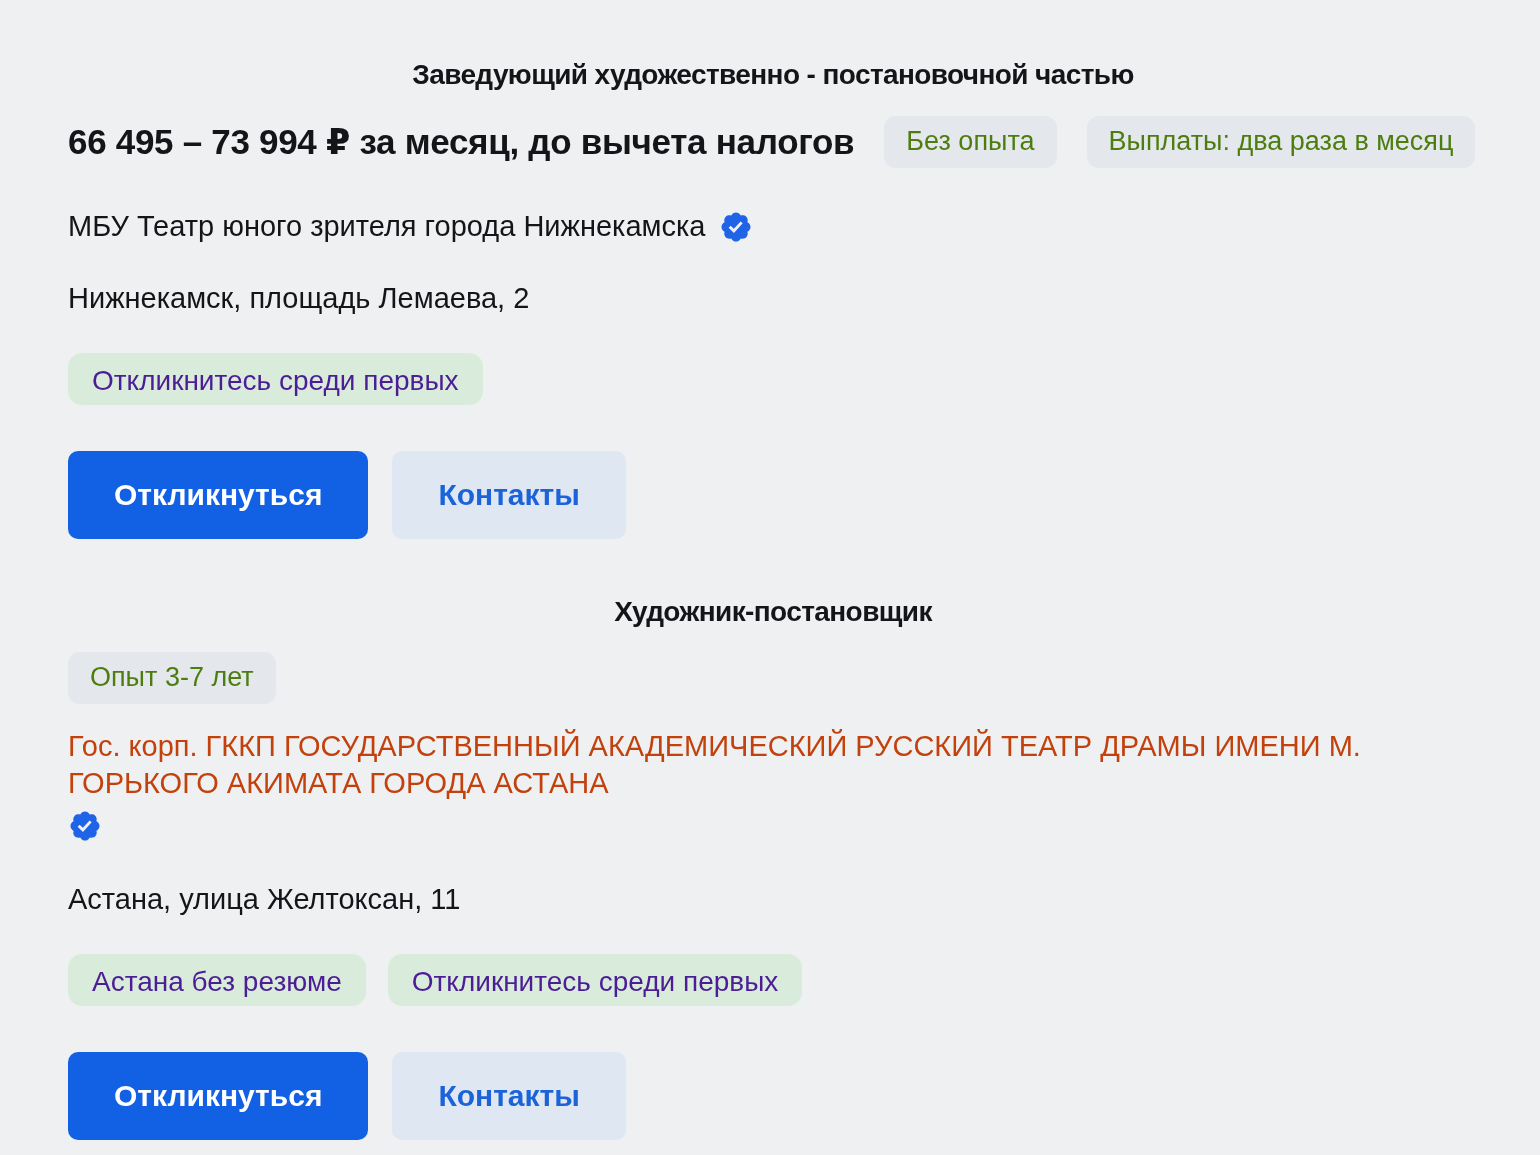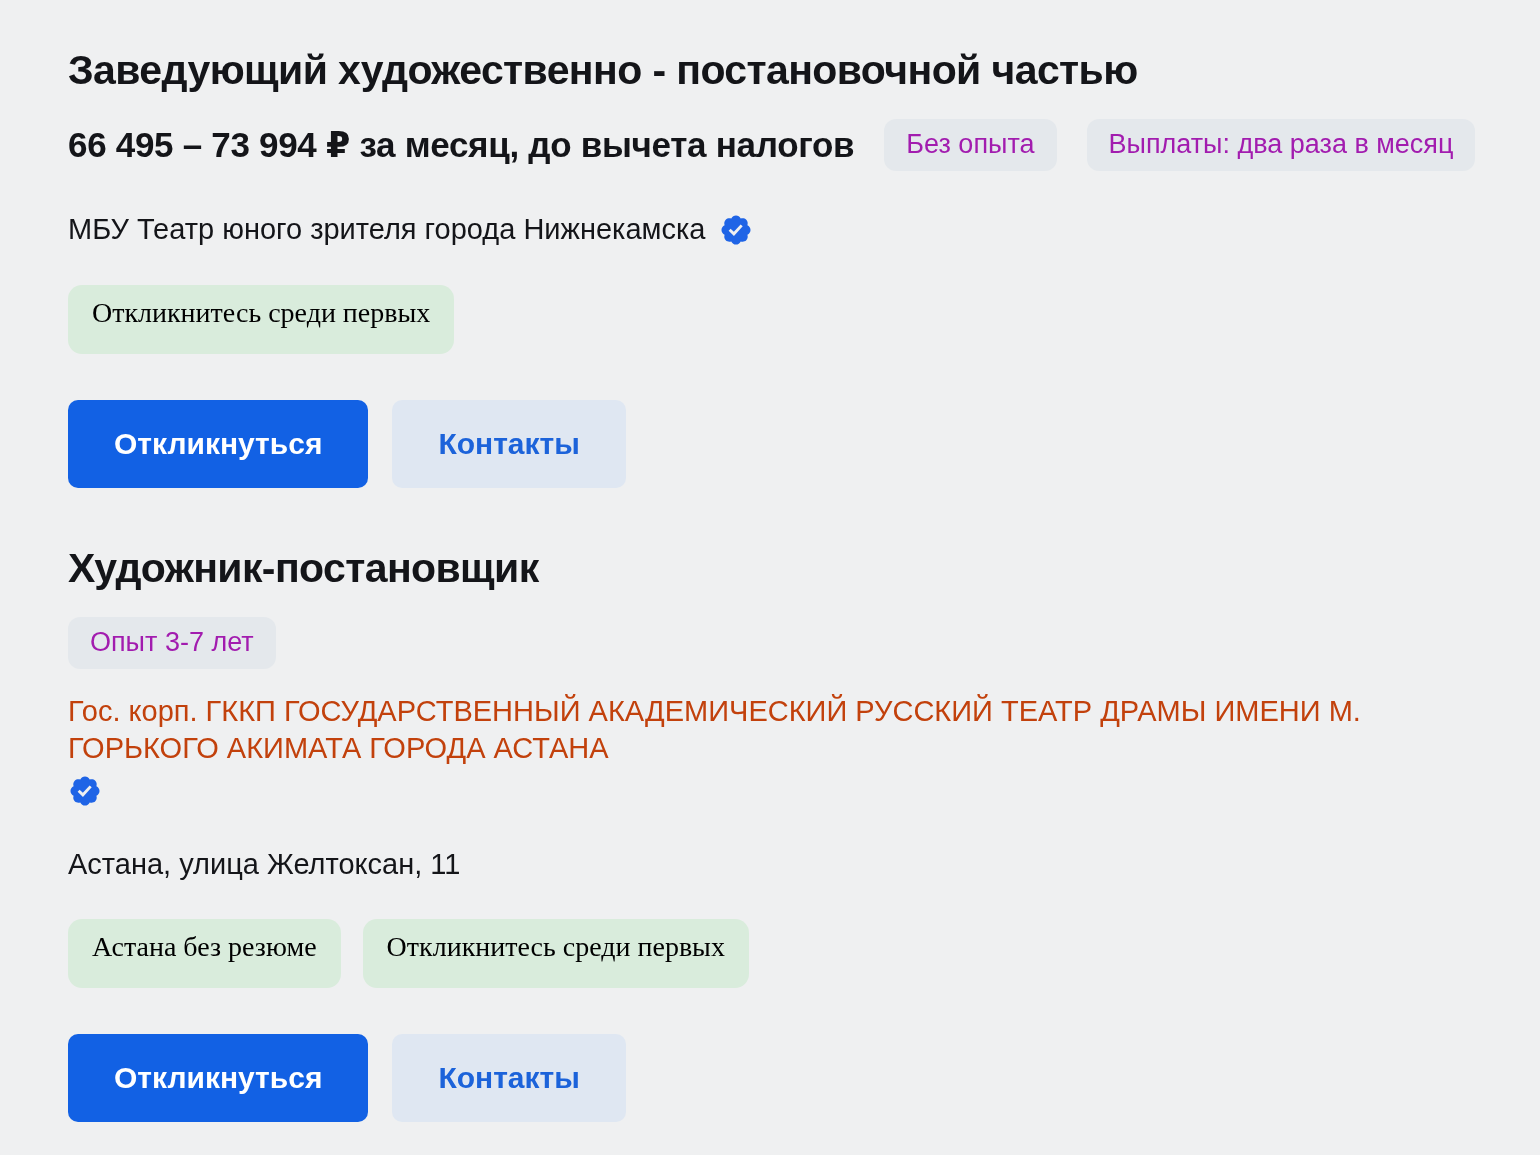--- a/index.html
+++ b/index.html
@@ -14,47 +14,48 @@
     height: 1155px;
     box-sizing: border-box;
     padding: 46px 62px 0 68px;
     background: #eff0f1;
     overflow: hidden;
   }
   .job-card { margin: 0; }
   .job-card + .job-card { margin-top: 56px; }
 
   .job-title {
-    font-size: 41px;
+    font-size: 28px;
     line-height: 1.2;
     font-weight: 700;
     letter-spacing: -0.6px;
     color: #141519;
-    margin: 0;
+    margin: 12px;
     cursor: pointer;
+    text-align: center;
   }
 
   .salary-row {
     margin-top: 24px;
     display: flex;
     align-items: center;
     gap: 30px;
     flex-wrap: wrap;
   }
   .salary {
     font-size: 35px;
     font-weight: 600;
     letter-spacing: -0.3px;
     color: #141519;
     white-space: nowrap;
   }
   .tag {
     display: inline-block;
     background: #e4e8ec;
-    color: #a21caf;
+    color: #4d7c0f;
     font-size: 27px;
     line-height: 1;
     padding: 12px 22px 13px;
     border-radius: 12px;
     white-space: nowrap;
   }
 
   .company-row {
     margin-top: 42px;
     display: flex;
@@ -89,27 +90,26 @@
   }
 
   .highlights-row {
     margin-top: 38px;
     display: flex;
     gap: 22px;
   }
   .highlight {
     display: inline-block;
     background: #d9ecdc;
-    color: #000000;
+    color: #4c1d95;
     font-size: 28px;
     line-height: 1;
-    padding: 14px 24px 27px;
+    padding: 14px 24px 10px;
     border-radius: 14px;
     white-space: nowrap;
-    font-family: Liberation Serif, serif;
   }
 
   .buttons-row {
     margin-top: 46px;
     display: flex;
     gap: 24px;
   }
   .btn {
     border: none;
     font-family: inherit;
@@ -145,20 +145,21 @@
 
     <div class="company-row">
       <span class="company-name">МБУ Театр юного зрителя города Нижнекамска</span>
       <span class="verified-icon">
         <svg viewBox="0 0 24 24" width="34" height="34" aria-hidden="true">
           <path fill="#1f64e6" fill-rule="evenodd" d="M22.25 12c0-1.43-.88-2.67-2.19-3.34.46-1.39.2-2.9-.81-3.91s-2.52-1.27-3.91-.81c-.66-1.31-1.91-2.19-3.34-2.19s-2.67.88-3.33 2.19c-1.4-.46-2.91-.2-3.92.81s-1.26 2.52-.8 3.91c-1.31.67-2.2 1.91-2.2 3.34s.89 2.67 2.2 3.34c-.46 1.39-.21 2.9.8 3.91s2.52 1.26 3.91.81c.67 1.31 1.91 2.19 3.34 2.19s2.68-.88 3.34-2.19c1.39.45 2.9.2 3.91-.81s1.27-2.52.81-3.91c1.31-.67 2.19-1.91 2.19-3.34zm-11.71 4.2L6.8 12.46l1.41-1.42 2.26 2.26 4.8-5.23 1.47 1.36-6.2 6.77z"></path>
         </svg>
       </span>
     </div>
 
+    <div class="location">Нижнекамск, площадь Лемаева, 2</div>
 
     <div class="highlights-row">
       <span class="highlight">Откликнитесь среди первых</span>
     </div>
 
     <div class="buttons-row">
       <button class="btn btn-primary">Откликнуться</button>
       <button class="btn btn-secondary">Контакты</button>
     </div>
   </section>

